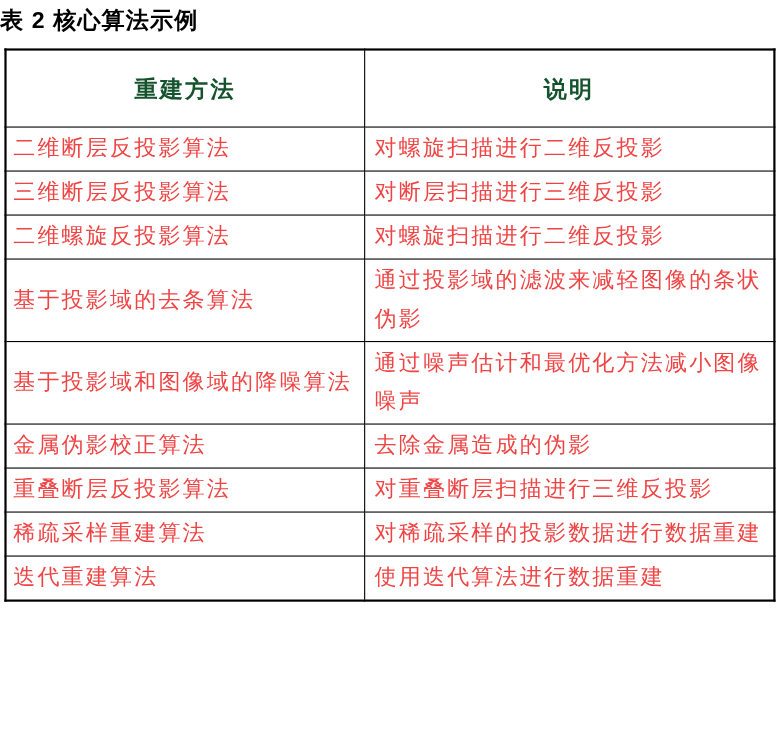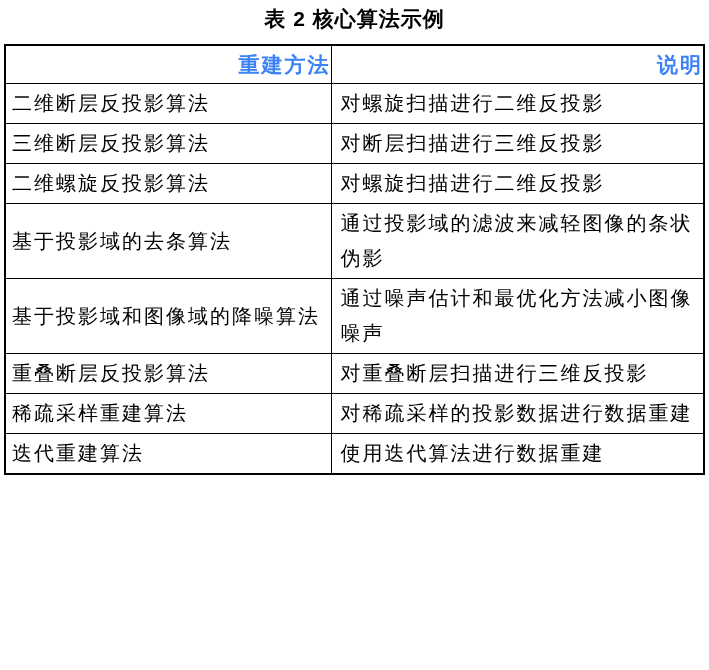--- a/index.html
+++ b/index.html
@@ -8,21 +8,20 @@
     background: #ffffff;
   }
   .page {
     width: 709px;
     height: 670px;
     background: #ffffff;
     overflow: hidden;
     box-sizing: border-box;
   }
   .doc-title {
-    text-align: center;
     font-family: "Liberation Sans", "DejaVu Sans", sans-serif;
     font-weight: bold;
     font-size: 21px;
     letter-spacing: 1px;
     color: #000000;
     padding-top: 5px;
     height: 28px;
     line-height: 28px;
   }
   table.algo-table {
@@ -32,31 +31,31 @@
     margin: 11px 4px 0 4px;
     border: 2px solid #000000;
   }
   col.c1 { width: 326px; }
   table.algo-table th {
     border: 1px solid #000000;
     font-family: "Liberation Sans", "DejaVu Sans", sans-serif;
     font-weight: bold;
     font-size: 21px;
     letter-spacing: 2px;
-    color: #3b82f6;
-    text-align: right;
+    color: #14532d;
+    text-align: center;
     height: 37px;
-    padding: 0;
+    padding: 16px;
   }
   table.algo-table td {
     border: 1px solid #000000;
     font-family: "Liberation Serif", "DejaVu Serif", serif;
     font-size: 20px;
     letter-spacing: 2px;
-    color: #000000;
+    color: #ef4444;
     line-height: 35px;
     padding: 2px 6px;
     vertical-align: middle;
     overflow: hidden;
   }
   table.algo-table td.desc {
     white-space: pre-line;
     padding-left: 9px;
   }
 </style>
@@ -95,20 +94,24 @@
         <td>基于投影域的去条算法</td>
         <td class="desc">通过投影域的滤波来减轻图像的条状
 伪影</td>
       </tr>
       <tr>
         <td>基于投影域和图像域的降噪算法</td>
         <td class="desc">通过噪声估计和最优化方法减小图像
 噪声</td>
       </tr>
       <tr>
+        <td>金属伪影校正算法</td>
+        <td class="desc">去除金属造成的伪影</td>
+      </tr>
+      <tr>
         <td>重叠断层反投影算法</td>
         <td class="desc">对重叠断层扫描进行三维反投影</td>
       </tr>
       <tr>
         <td>稀疏采样重建算法</td>
         <td class="desc">对稀疏采样的投影数据进行数据重建</td>
       </tr>
       <tr>
         <td>迭代重建算法</td>
         <td class="desc">使用迭代算法进行数据重建</td>

